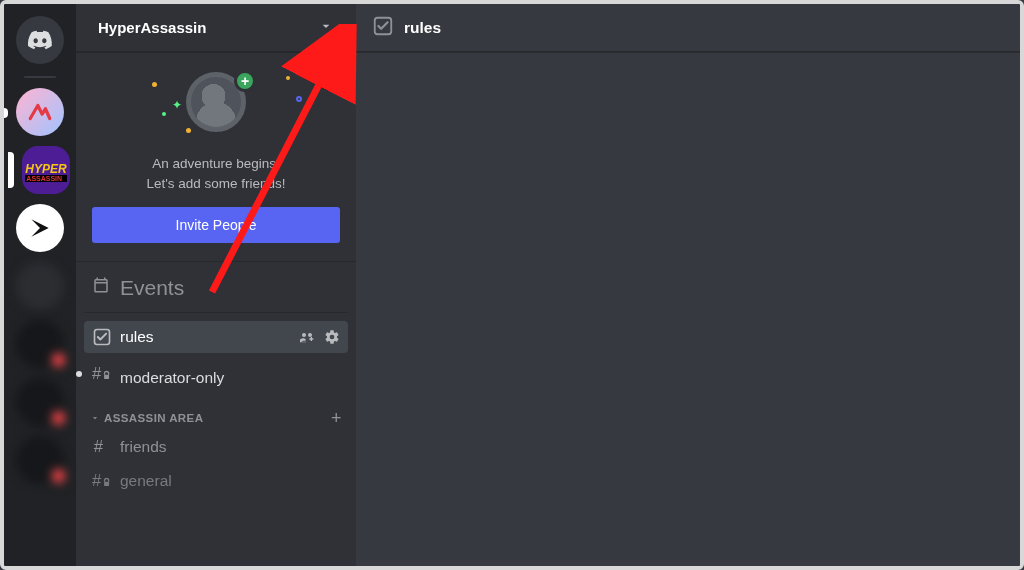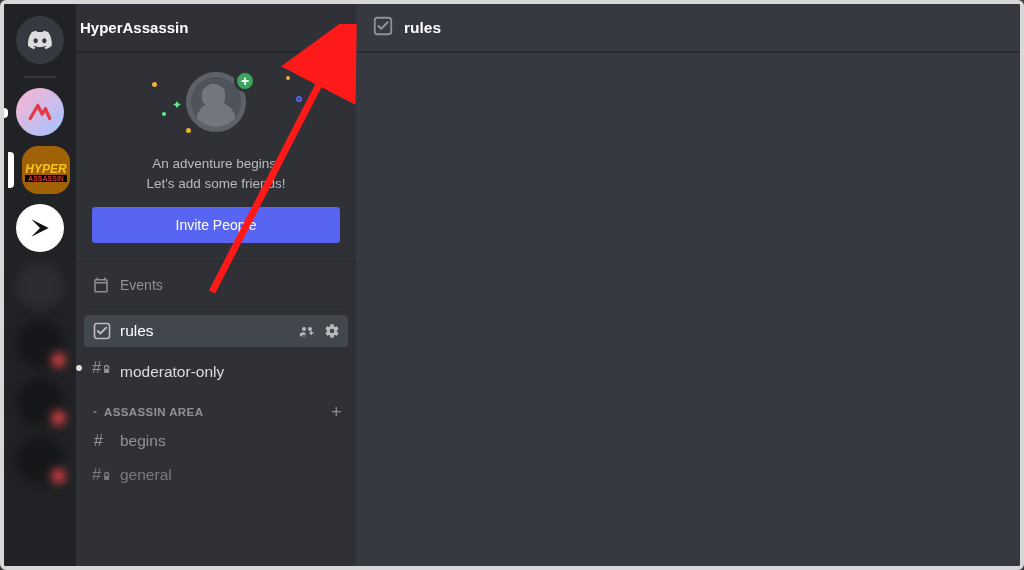--- a/index.html
+++ b/index.html
@@ -53,36 +53,36 @@
   .server-sep { width: 32px; height: 2px; background: #36393f; border-radius: 1px; margin: 2px 0 0 0; }
   .blur { filter: blur(5px); }
   .badge-count {
     position:absolute; bottom:-2px; right:-4px;
     background:#ed4245; color:#fff; font-size:11px; font-weight:700;
     border-radius:10px; padding:1px 5px; border:3px solid #202225;
     line-height: 12px;
   }
   .srv-2 { background: linear-gradient(135deg,#ffb3d1 0%, #a0c4ff 100%); }
   .srv-2 svg path { stroke:#e63946; }
-  .srv-3 { background: #a16207; color:#f5c518; font-weight:800; font-size:10px; text-align:center;margin-left:12px; }
+  .srv-3 { background: #4c1d95; color:#f5c518; font-weight:800; font-size:10px; text-align:left;margin-left:12px; }
   .srv-4 { background:#fff; color:#111; }
   .srv-5 { background:#2b2d31; }
   .srv-dark { background:#16171a; }
 
   
   .channel-sidebar {
     width: 280px;
     background: #2f3136;
     display:flex; flex-direction:column;
     flex-shrink:0;
   }
   .server-header {
     height: 48px;
     display:flex; align-items:center; justify-content:space-between;
-    padding: 0 4px;
+    padding: 0 22px;
     border-bottom: 1px solid #26282c;
     box-shadow: 0 1px 0 rgba(0,0,0,.2);
     cursor:pointer;
   }
   .server-header h1 { font-size:15px; font-weight:600; color:#fff; }
   .chev { color:#b9bbbe; }
 
   .invite-card {
     position: relative;
     padding: 16px 16px 18px;
@@ -124,22 +124,22 @@
   .invite-card p { font-size:13.5px; color:#b9bbbe; line-height:1.45; }
   .btn-invite {
     display:block; width: calc(100% - 0px);
     margin-top:14px;
     background:#5865f2; color:#fff; font-size:14px; font-weight:500;
     border:none; border-radius:3px; padding:10px 0; cursor:pointer;
   }
 
   .channel-list { padding: 4px 8px 0; overflow:hidden; }
   .events-row {
-    display:flex; align-items:center; gap:10px; color:#8e9297;
-    padding: 10px 8px 12px; font-size:14px;
+    display:flex; gap:10px; color:#8e9297;
+    padding: 10px 8px 12px; font-size:21px;
     border-bottom:1px solid #26282c; margin-bottom:8px;
     cursor:pointer;
   }
   .cal-ico { width:18px; height:18px; color:#8e9297; }
 
   .channel-item {
     display:flex; align-items:center; gap:8px;
     padding: 6px 8px; border-radius:4px; color:#8e9297;
     font-size:15.5px; cursor:pointer; position:relative;
     margin-bottom:2px;
@@ -301,21 +301,21 @@
         </span>
         <span class="cat-plus">+</span>
       </div>
 
       <div class="channel-item">
         <span class="ch-icon">
           <svg viewBox="0 0 24 24" width="20" height="20">
               <text x="2" y="18" font-size="20" fill="#8e9297" font-weight="500">#</text>
             </svg>
         </span>
-        <span class="ch-name">begins</span>
+        <span class="ch-name">friends</span>
       </div>
 
       <div class="channel-item" style="opacity:.75;">
         <span class="ch-icon">
           <svg viewBox="0 0 24 24" width="20" height="20">
               <text x="0" y="18" font-size="20" fill="#8e9297" font-weight="500">#</text>
               <rect x="14.5" y="13" width="6" height="5" rx="1" fill="#8e9297"></rect>
               <path d="M15 13v-1.5a2.5 2.5 0 0 1 5 0V13" fill="none" stroke="#8e9297" stroke-width="1.6"></path>
             </svg>
         </span>

